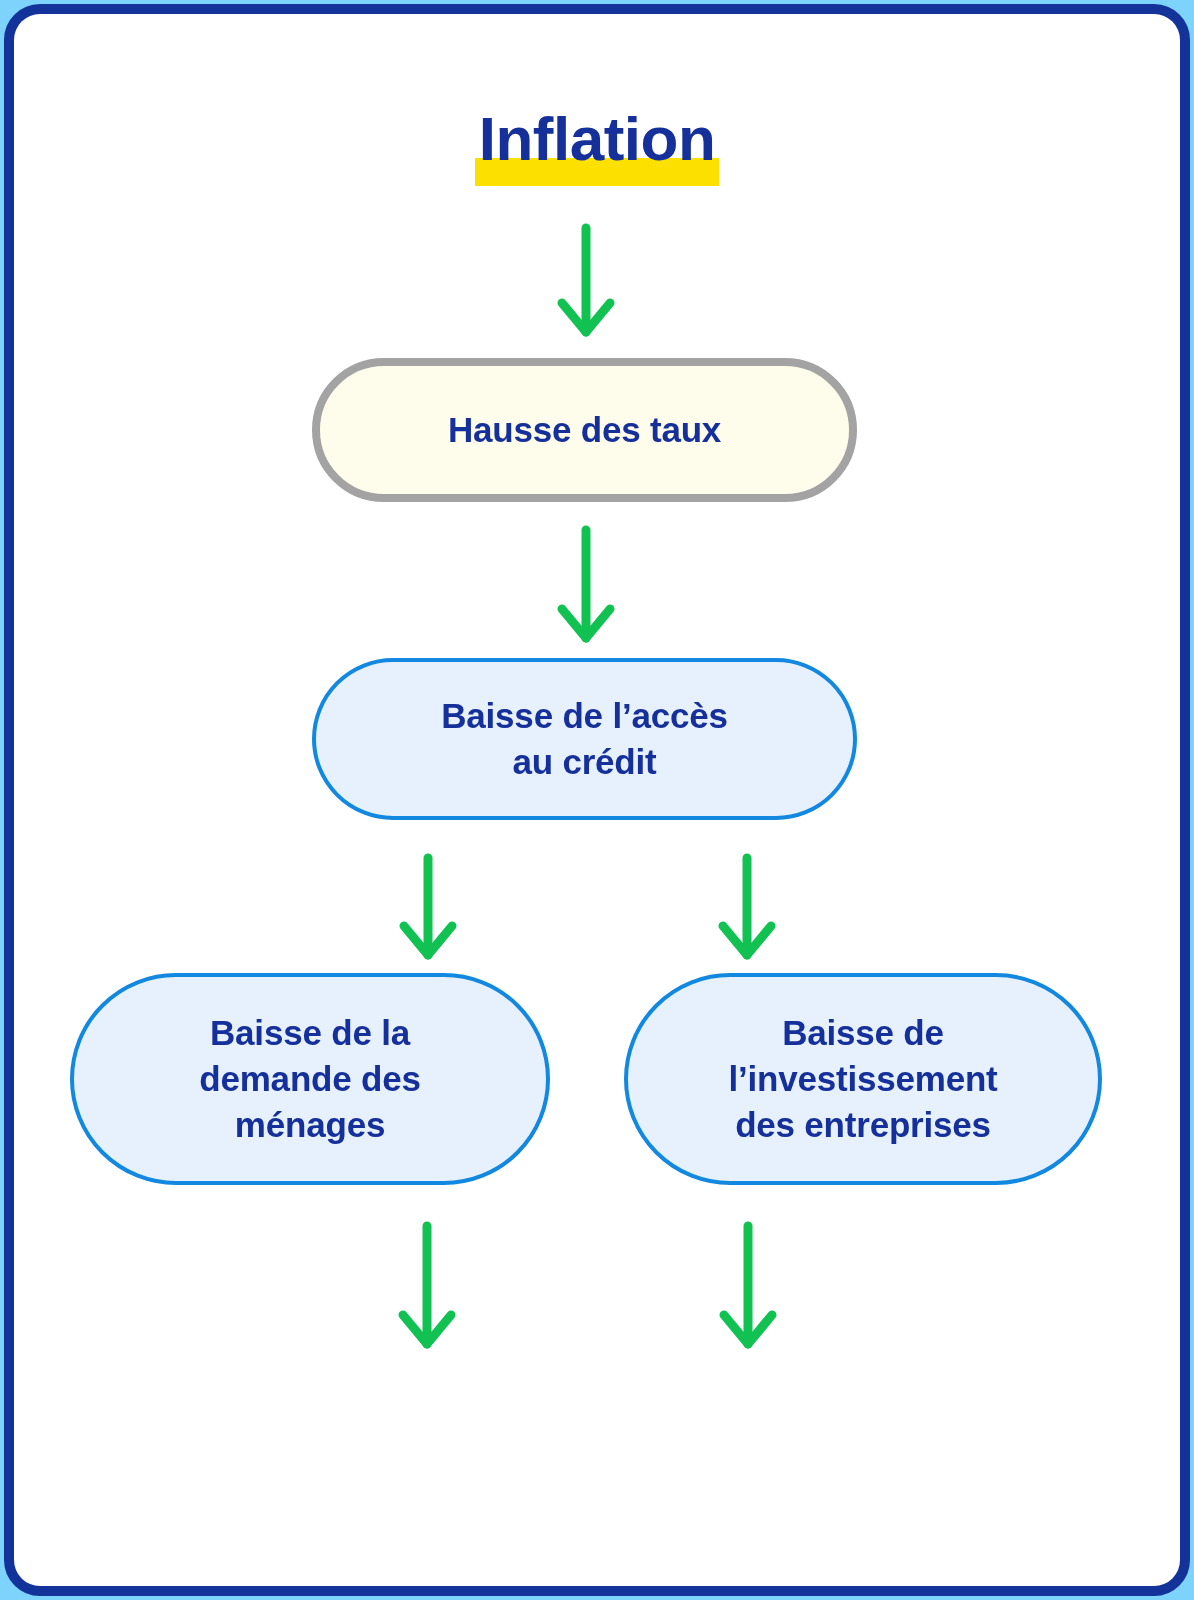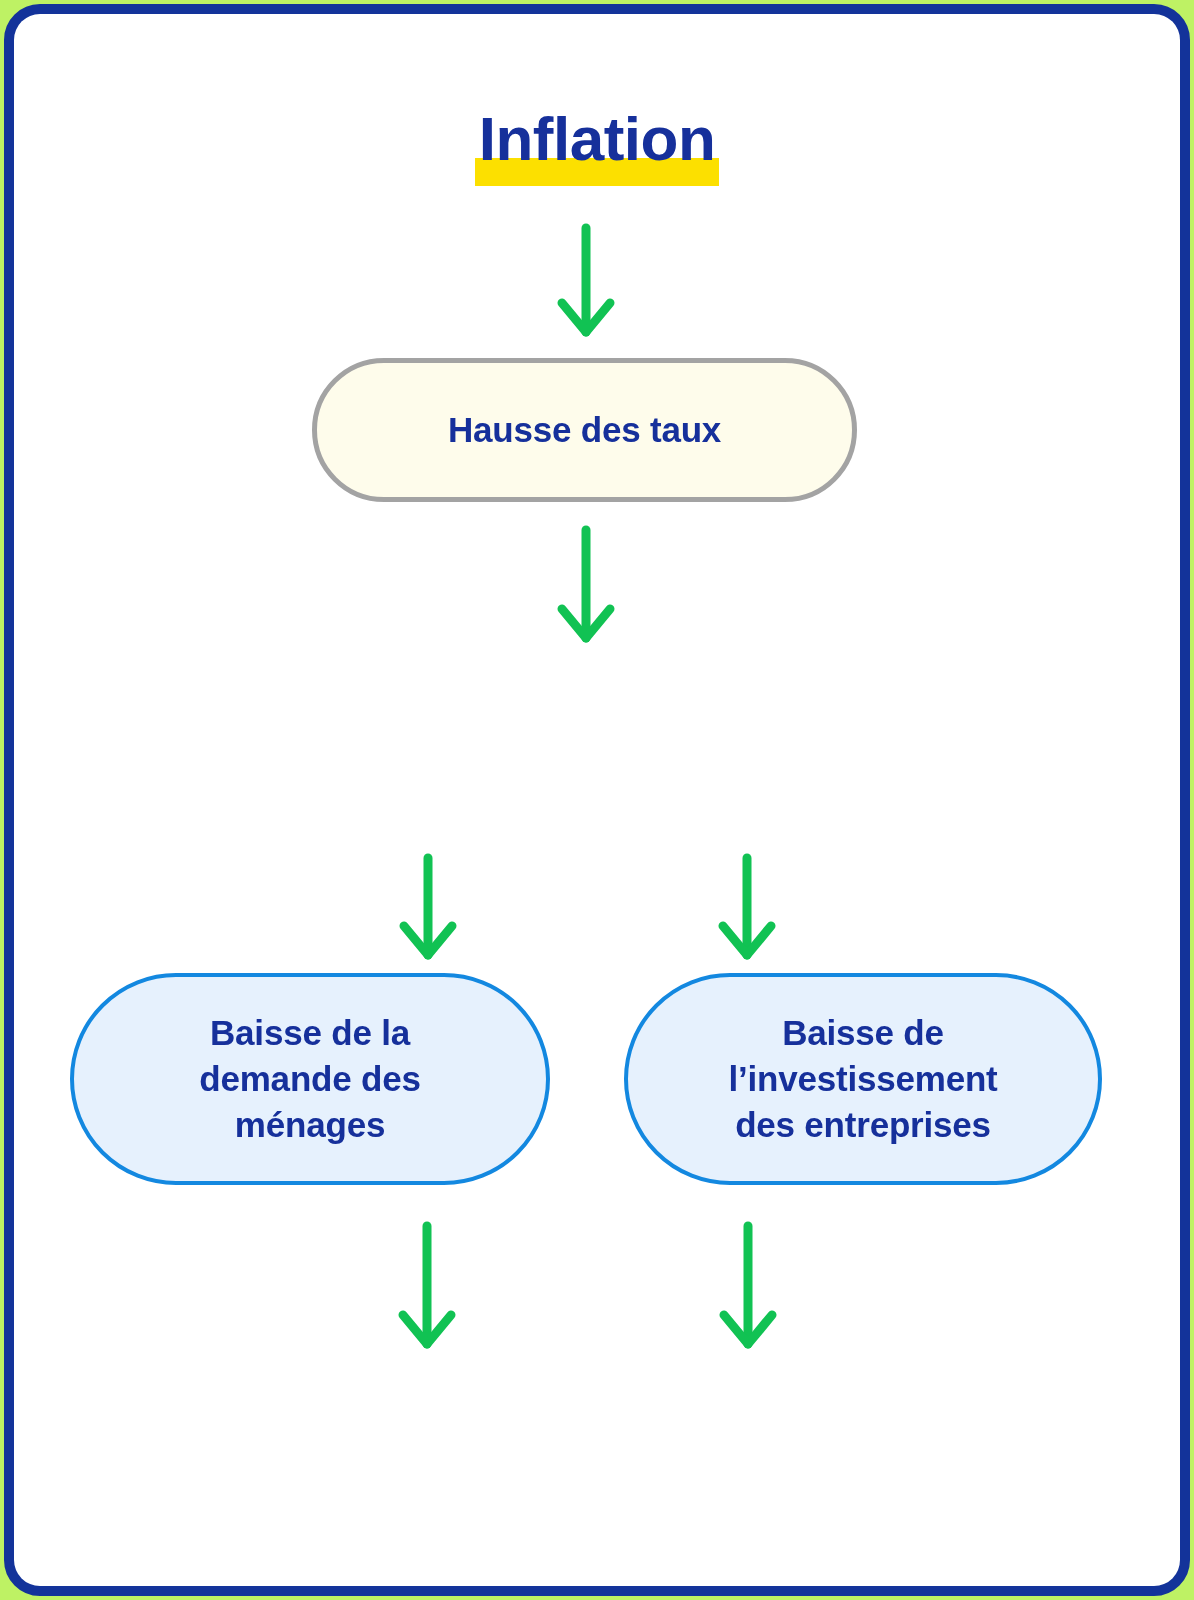--- a/index.html
+++ b/index.html
@@ -10,21 +10,21 @@
   }
   body {
     font-family: "Liberation Sans", sans-serif;
   }
 
   .page {
     position: relative;
     width: 1194px;
     height: 1600px;
     box-sizing: border-box;
-    background: #bef264;
+    background: #7dd3fc;
     overflow: hidden;
   }
 
   
   .frame {
     position: absolute;
     left: 4px;
     top: 4px;
     width: 1186px;
     height: 1592px;
@@ -113,21 +113,21 @@
     font-weight: 800;
     letter-spacing: -0.2px;
   }
   .node .node-label {
     display: block;
     white-space: pre-line;
   }
 
   .node-yellow {
     background: #FEFCEB;
-    border: 5px solid #a3a3a3;
+    border: 8px solid #a3a3a3;
   }
   .node-blue {
     background: #E6F1FD;
     border: 4px solid #1388E0;
   }
 
   #node-hausse-taux {
     left: 312px;  top: 358px;  width: 545px;  height: 144px;
     border-radius: 72px;
     font-size: 35px;
@@ -208,20 +208,24 @@
           <polyline points="724,1315 748,1344 772,1315"></polyline>
         </g>
 
       </g>
     </svg>
 
     <div class="node node-yellow" id="node-hausse-taux">
       <span class="node-label">Hausse des taux</span>
     </div>
 
+    <div class="node node-blue" id="node-acces-credit">
+      <span class="node-label">Baisse de l’accès
+au crédit</span>
+    </div>
 
     <div class="node node-blue" id="node-investissement-entreprises">
       <span class="node-label">Baisse de
 l’investissement
 des entreprises</span>
     </div>
 
     <div class="node node-blue" id="node-demande-menages">
       <span class="node-label">Baisse de la
 demande des

